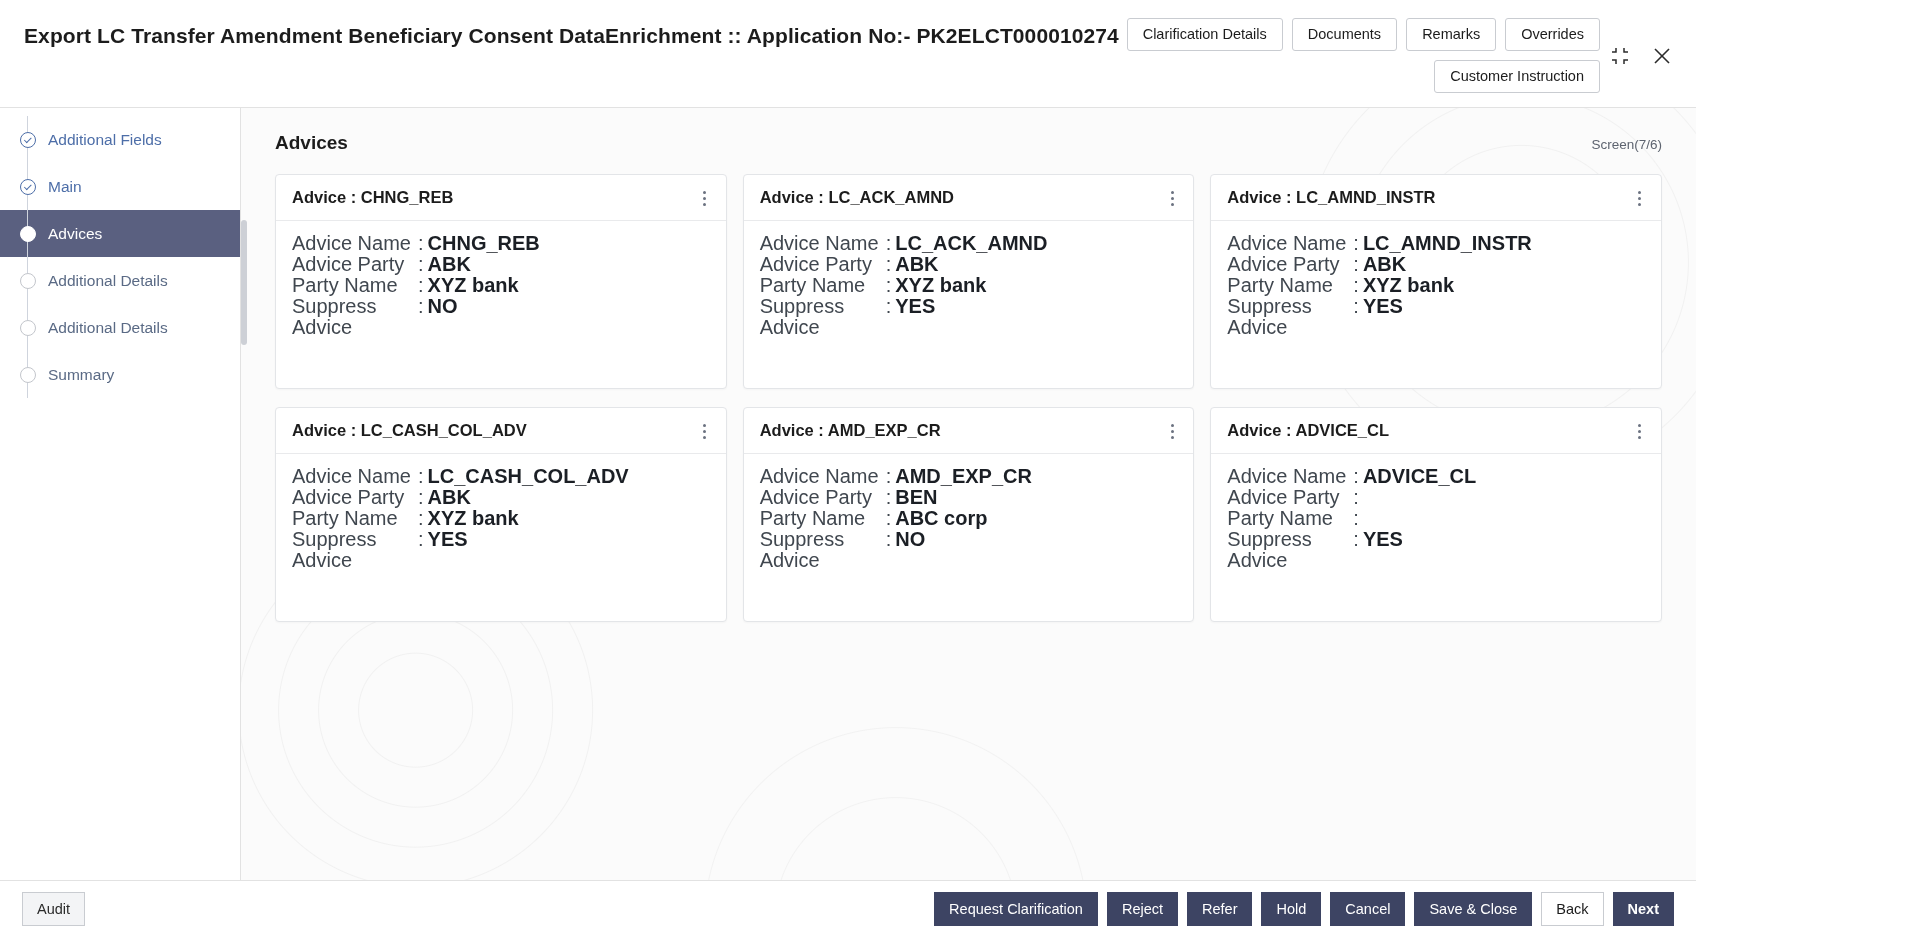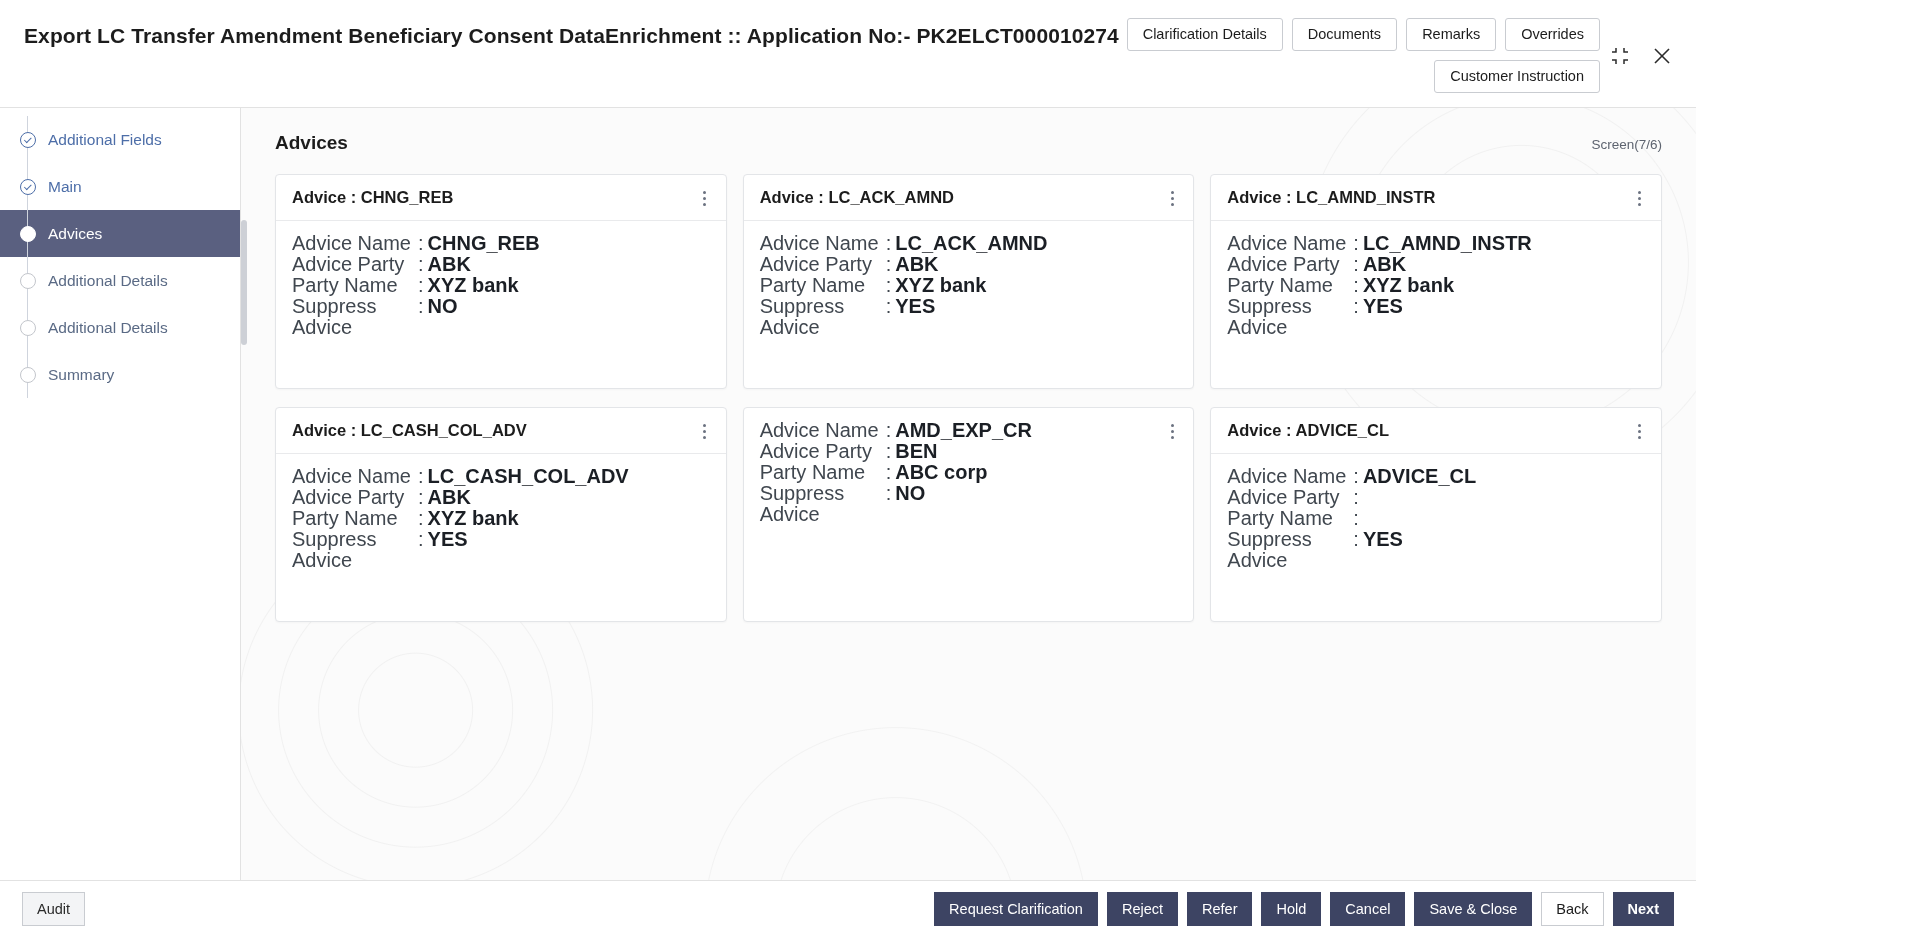--- a/index.html
+++ b/index.html
@@ -498,20 +498,21 @@
                 <span class="val"><span class="colon">:</span><span>XYZ bank</span></span>
               </div>
               <div class="row">
                 <span class="lbl">Suppress Advice</span>
                 <span class="val"><span class="colon">:</span><span>YES</span></span>
               </div>
             </div>
           </div>
 
           <div class="card">
+            <div class="card-head">Advice : AMD_EXP_CR</div>
             <div class="kebab">
                 <i></i>
                 <i></i>
                 <i></i>
               </div>
             <div class="card-body">
               <div class="row">
                 <span class="lbl">Advice Name</span>
                 <span class="val"><span class="colon">:</span><span>AMD_EXP_CR</span></span>
               </div>

